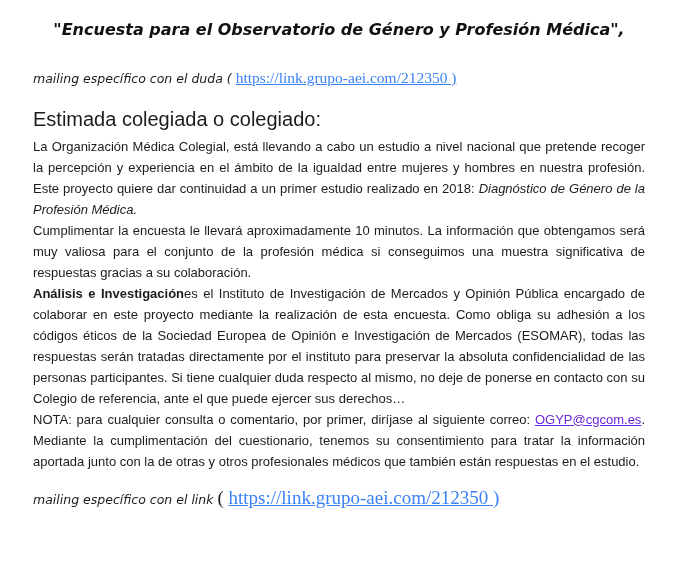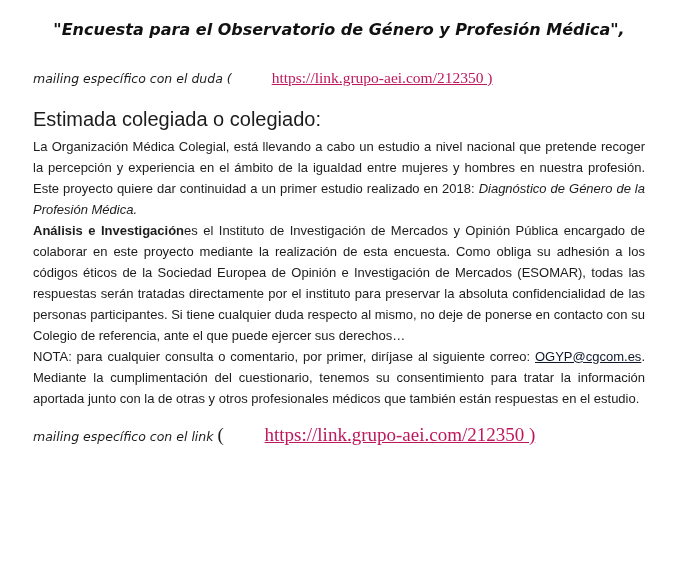--- a/index.html
+++ b/index.html
@@ -28,26 +28,25 @@
   .mailing {
     margin: 0;
     font-family: "DejaVu Sans", sans-serif;
     font-style: italic;
     font-size: 12.5px;
     color: #1c1c1c;
   }
   .mailing.top { margin-top: 30px; }
   .mailing.bottom { margin-top: 15px; }
   a.doc-link {
-    color: #be185d;
+    color: #3b82f6;
     text-decoration: underline;
     font-family: "Liberation Serif", serif;
     font-style: normal;
     cursor: pointer;
-    margin-left: 36px;
   }
   a.doc-link.top-size { font-size: 15.5px; }
   a.doc-link.bottom-size { font-size: 19px; }
   .paren-big {
     font-family: "Liberation Serif", serif;
     font-style: normal;
     font-size: 19px;
     color: #1c1c1c;
   }
   .greeting {
@@ -57,21 +56,21 @@
   }
   .para {
     margin: 0;
     font-size: 13px;
     line-height: 21px;
     text-align: justify;
   }
   .para i { font-style: italic; }
   .para b { font-weight: bold; }
   a.email-link {
-    color: #0f172a;
+    color: #6d28d9;
     text-decoration: underline;
     cursor: pointer;
   }
 </style>
 </head>
 <body>
 
 <div class="page">
 
   <h1 class="title">"Encuesta para el Observatorio de Género y Profesión Médica",</h1>
@@ -80,20 +79,21 @@
     <span>mailing específico con el duda ( </span><a class="doc-link top-size" href="#">https://link.grupo-aei.com/212350 )</a>
   </p>
 
   <p class="greeting">Estimada colegiada o colegiado:</p>
 
   <p class="para">
     <span>La Organización Médica Colegial, está llevando a cabo un estudio a nivel nacional que pretende recoger la percepción y experiencia en el ámbito de la igualdad entre mujeres y hombres en nuestra profesión. Este proyecto quiere dar continuidad a un primer estudio realizado en 2018: </span><i>Diagnóstico de Género de la Profesión Médica.</i>
   </p>
 
 
+  <p class="para">Cumplimentar la encuesta le llevará aproximadamente 10 minutos. La información que obtengamos será muy valiosa para el conjunto de la profesión médica si conseguimos una muestra significativa de respuestas gracias a su colaboración.</p>
 
   <p class="para">
     <b>Análisis e Investigación</b><span>es el Instituto de Investigación de Mercados y Opinión Pública encargado de colaborar en este proyecto mediante la realización de esta encuesta. Como obliga su adhesión a los códigos éticos de la Sociedad Europea de Opinión e Investigación de Mercados (ESOMAR), todas las respuestas serán tratadas directamente por el instituto para preservar la absoluta confidencialidad de las personas participantes. Si tiene cualquier duda respecto al mismo, no deje de ponerse en contacto con su Colegio de referencia, ante el que puede ejercer sus derechos…</span>
   </p>
 
 
   <p class="para">
     <span>NOTA: para cualquier consulta o comentario, por primer, diríjase al siguiente correo: </span><a class="email-link" href="#">OGYP@cgcom.es</a><span>. Mediante la cumplimentación del cuestionario, tenemos su consentimiento para tratar la información aportada junto con la de otras y otros profesionales médicos que también están respuestas en el estudio.</span>
   </p>
 

